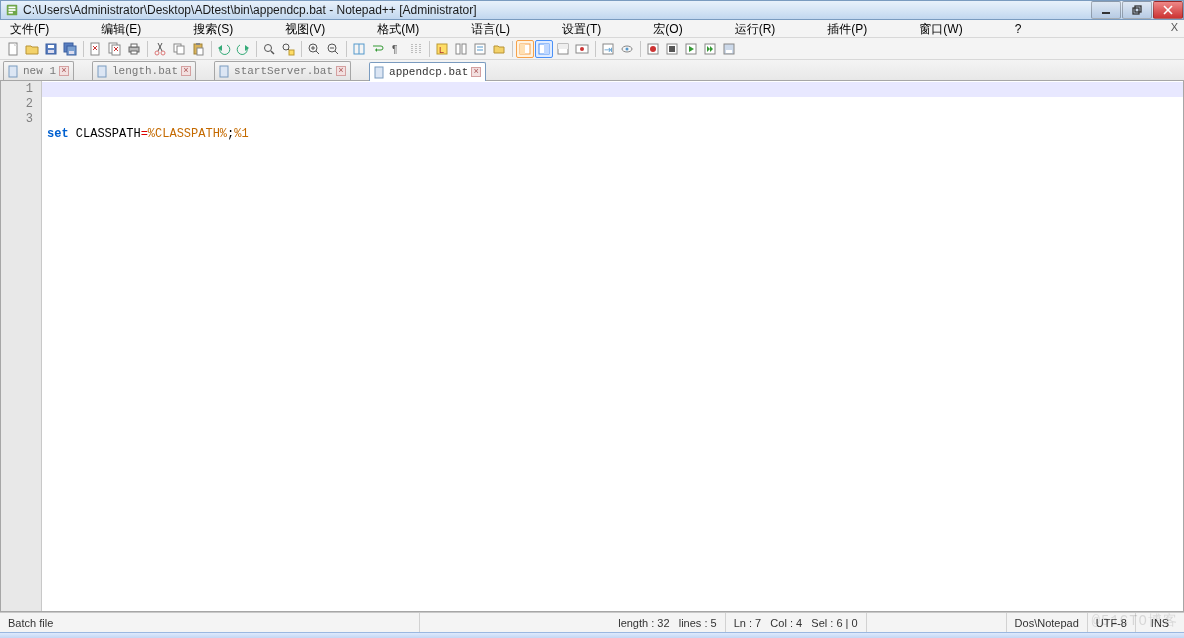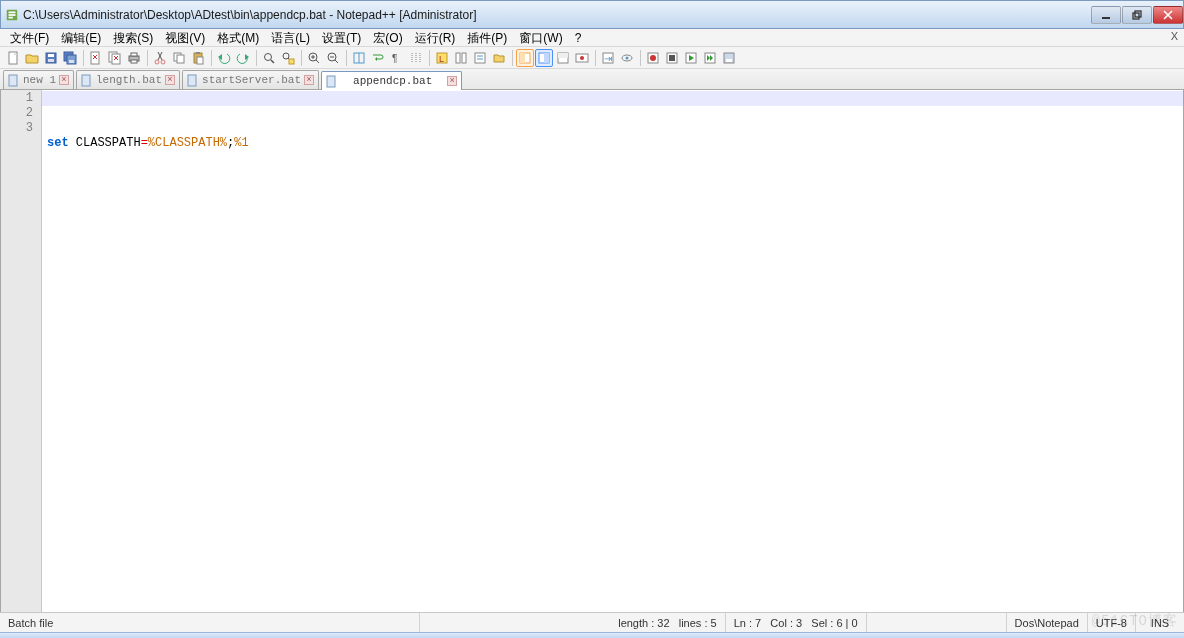--- a/index.html
+++ b/index.html
@@ -1,34 +1,34 @@
 <!DOCTYPE html>
 <html><head>
 <meta charset="utf-8">
 <style>
 * { margin: 0; padding: 0; box-sizing: border-box; }
 body { font-family: "Microsoft YaHei", "SimSun", Arial, sans-serif; font-size: 12px; background: #fff; width: 1184px; height: 638px; overflow: hidden; position: relative; }
-.titlebar { height: 29px; background: linear-gradient(to bottom, #e8f1fb 0%, #d6e5f5 50%, #c1d7ef 100%); border: 1px solid #7a9bbf; display: flex; align-items: center; padding-left: 4px; }
+.titlebar { height: 20px; background: linear-gradient(to bottom, #e8f1fb 0%, #d6e5f5 50%, #c1d7ef 100%); border: 1px solid #7a9bbf; display: flex; align-items: center; padding-left: 4px; }
 .titlebar .app-icon { width: 14px; height: 14px; margin-right: 4px; }
 .titlebar .title-text { flex: 1; color: #1a1a1a; font-size: 12px; }
 .window-controls { display: flex; height: 18px; }
 .wc-btn { width: 30px; height: 18px; display: flex; align-items: center; justify-content: center; border: 1px solid rgba(0,0,0,0.25); margin-left: 1px; border-radius: 2px; }
 .wc-min { background: linear-gradient(#dfe8f3,#b7cbe4); }
 .wc-max { background: linear-gradient(#dfe8f3,#b7cbe4); }
 .wc-close { background: linear-gradient(#e88,#c33); }
 .wc-btn svg { width: 10px; height: 10px; }
-.menubar { height: 18px; background: #f4f4f4; border-bottom: 1px solid #d8d8d8; display: flex; align-items: center; padding-left: 4px; position: relative; }
+.menubar { height: 18px; background: #f4f4f4; border-bottom: 1px solid #d8d8d8; display: flex; align-items: center; padding-left: 4px; position: relative; gap: 40px; }
 .menubar .menu-item { padding: 0 6px; line-height: 18px; cursor: default; }
 .menubar .menubar-close { position: absolute; right: 6px; top: 1px; font-size: 11px; color: #555; cursor: default; }
 .toolbar { height: 22px; background: #f4f4f4; border-bottom: 1px solid #d8d8d8; display: flex; align-items: center; padding-left: 4px; }
 .tool-btn { width: 18px; height: 18px; display: flex; align-items: center; justify-content: center; margin-right: 1px; border: 1px solid transparent; border-radius: 2px; }
 .tool-sep { width: 1px; height: 16px; background: #c8c8c8; margin: 0 3px; }
 .tabbar { height: 21px; background: linear-gradient(#f4f4f4,#e8e8e8); display: flex; align-items: flex-end; padding-left: 3px; border-bottom: 1px solid #a6a6a6; }
-.file-tab { height: 19px; display: flex; align-items: center; padding: 0 4px 0 3px; margin-right: 2px; font-family: "Courier New", monospace; font-size: 11px; border: 1px solid #a6a6a6; border-bottom: none; border-radius: 2px 2px 0 0; background: linear-gradient(#f6f6f6,#e4e4e4); color: #777; }
-.file-tab.active { background: #fff; color: #333; border-color: #7a9bbf; position: relative; top: 1px; gap: 12px; }
+.file-tab { height: 19px; display: flex; align-items: center; padding: 0 4px 0 3px; margin-right: 18px; font-family: "Courier New", monospace; font-size: 11px; border: 1px solid #a6a6a6; border-bottom: none; border-radius: 2px 2px 0 0; background: linear-gradient(#f6f6f6,#e4e4e4); color: #777; }
+.file-tab.active { background: #fff; color: #333; border-color: #7a9bbf; position: relative; top: 1px; }
 .file-tab .tab-icon { width: 13px; height: 13px; margin-right: 3px; }
 .file-tab .tab-close { margin-left: 3px; width: 10px; height: 10px; font-size: 9px; color: #a55; display: flex; align-items: center; justify-content: center; background:#f3e0e0; border:1px solid #d4a0a0; }
 .editor-area { display: flex; height: 531px; background: #fff; border: 1px solid #a6a6a6; border-top: none; }
 .gutter { width: 41px; background: #e8e8e8; border-right: 1px solid #c8c8c8; text-align: right; padding-right: 8px; font-family: "Courier New", monospace; font-size: 12px; color: #808080; line-height: 15px; padding-top: 1px;}
 .code { flex: 1; font-family: "Courier New", monospace; font-size: 12px; line-height: 15px; padding-left: 5px; white-space: pre; padding-top:1px; position:relative; }
 .code .hl-line { position:absolute; left:0; right:0; top:1px; height:15px; background:#e8e8ff; z-index:0; }
 .code .code-text { position:relative; z-index:1; }
 .kw { color: #0060d0; font-weight:bold; }
 .var { color: #c46a00; }
 .op { color: #d00; }
@@ -362,21 +362,21 @@
   <div class="code">
     <div class="hl-line"></div>
     <div class="code-text"><span class="kw">set</span><span> </span><span>CLASSPATH</span><span class="op">=</span><span class="var">%CLASSPATH%</span><span>;</span><span class="var">%1</span></div>
   </div>
 </div>
 
 <div class="statusbar">
   <div class="sb-panel" style="width:420px">Batch file</div>
   <div class="sb-flex"></div>
   <div class="sb-panel"><span>length : 32</span>&nbsp;&nbsp;&nbsp;<span>lines : 5</span></div>
-  <div class="sb-panel"><span>Ln : 7</span>&nbsp;&nbsp;&nbsp;<span>Col : 3</span>&nbsp;&nbsp;&nbsp;<span>Sel : 6 | 0</span></div>
+  <div class="sb-panel"><span>Ln : 7</span>&nbsp;&nbsp;&nbsp;<span>Col : 4</span>&nbsp;&nbsp;&nbsp;<span>Sel : 6 | 0</span></div>
   <div class="sb-panel" style="width:140px"></div>
   <div class="sb-panel">Dos\Notepad</div>
   <div class="sb-panel">UTF-8</div>
   <div class="sb-panel" style="border-right:none;width:48px;text-align:center">INS</div>
 </div>
 
 <div class="taskbar"></div>
 <div class="watermark">@51CTO博客</div>
 
 </body></html>

